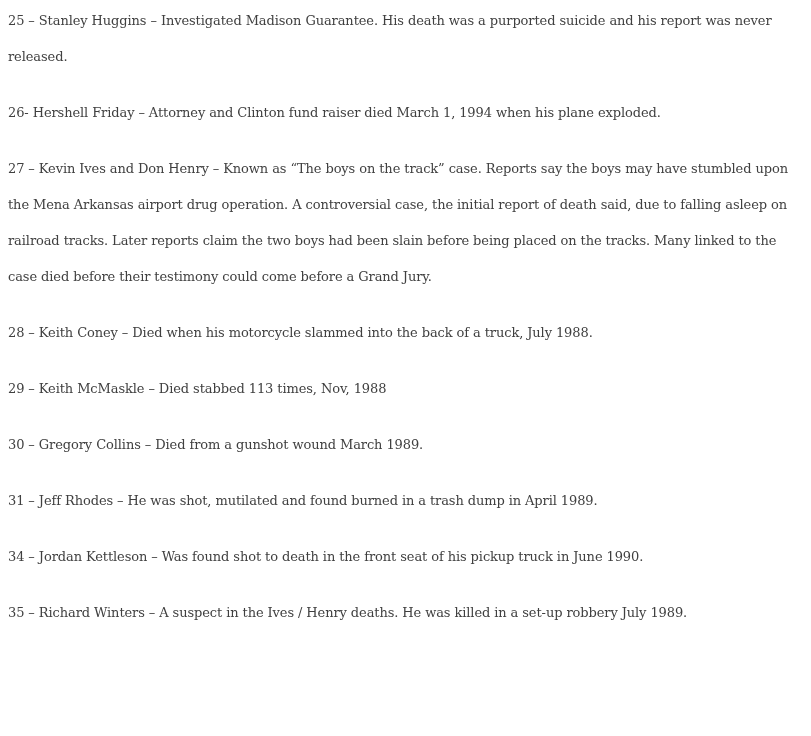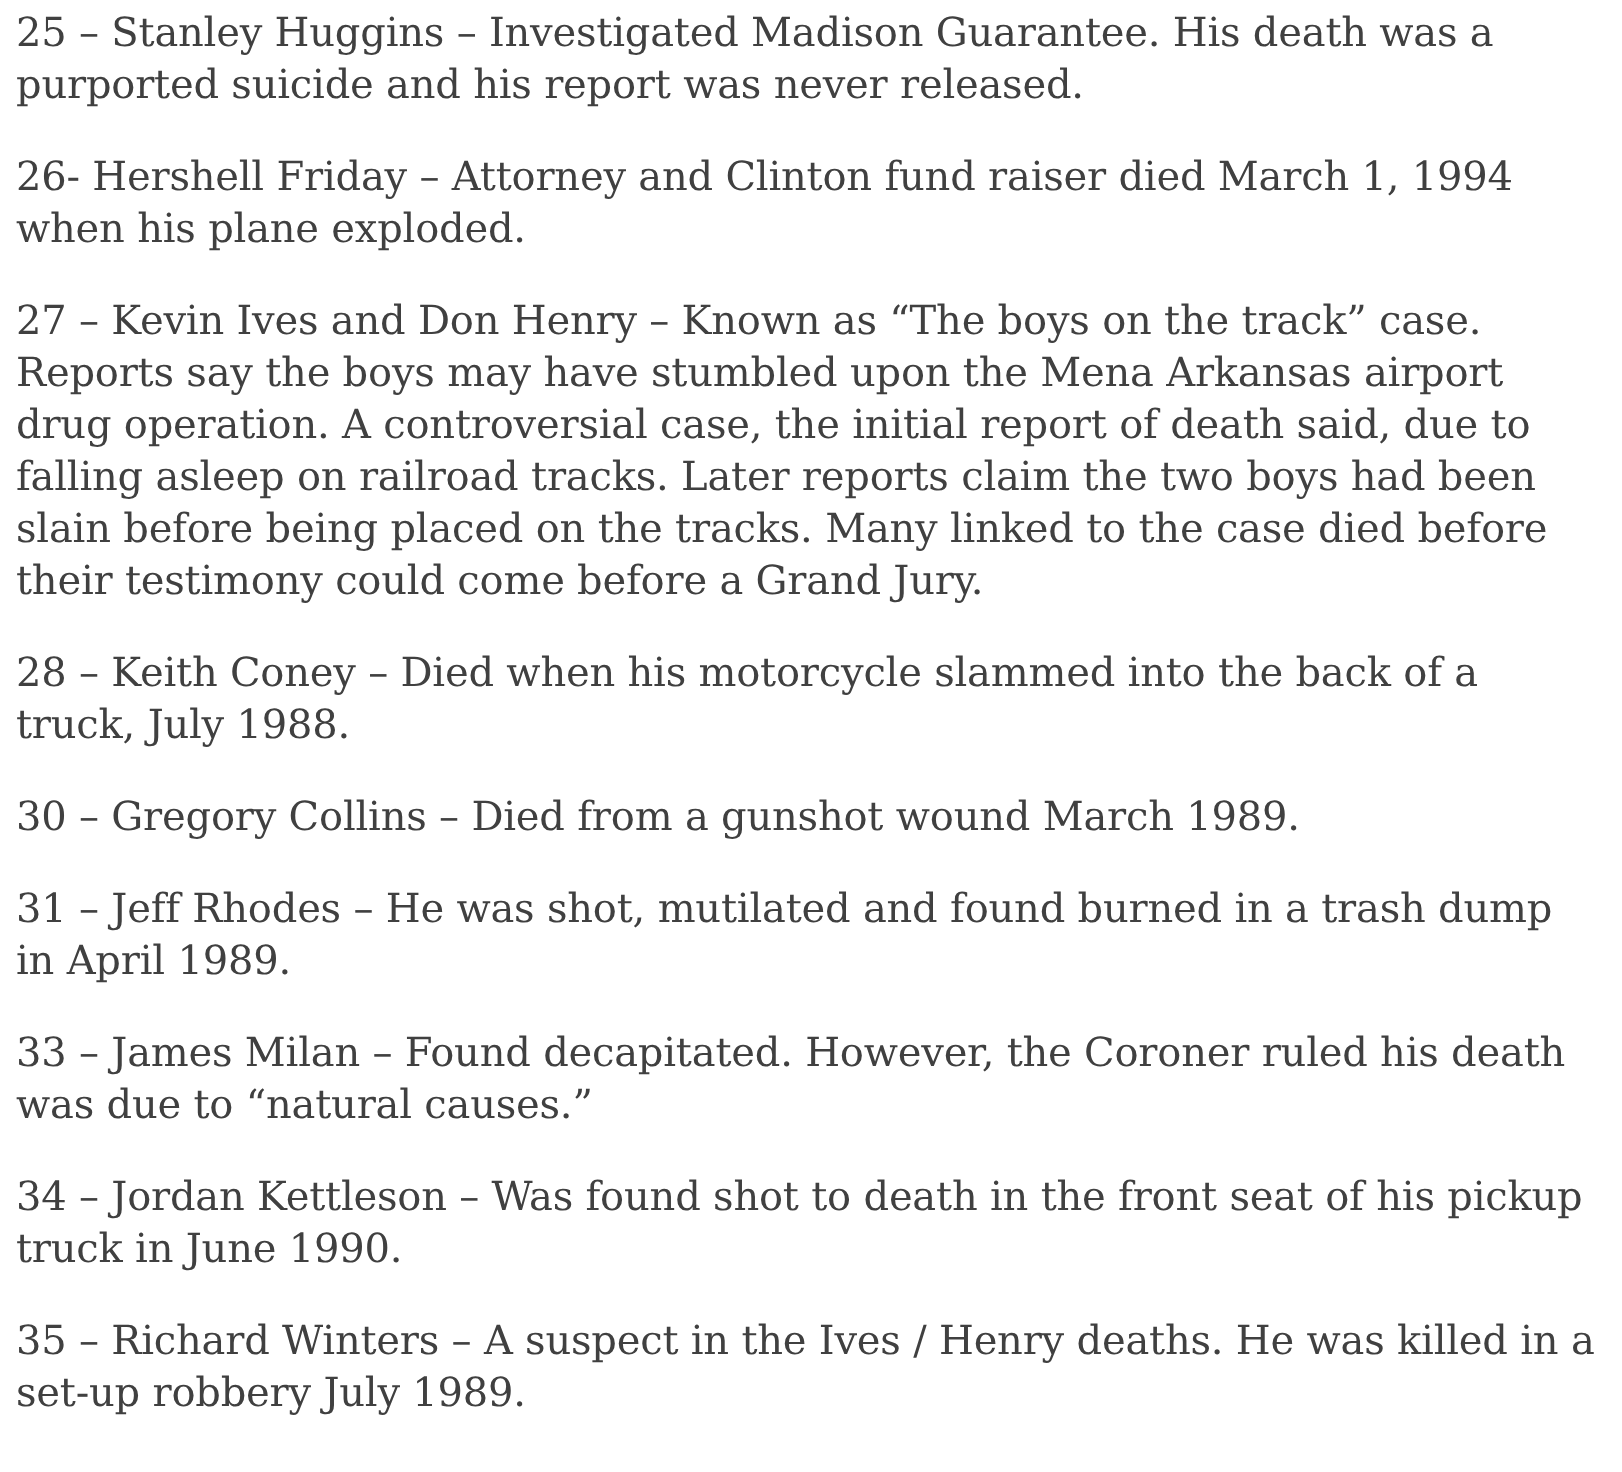--- a/index.html
+++ b/index.html
@@ -11,38 +11,38 @@
     box-sizing: border-box;
     width: 811px;
     min-height: 736px;
     background: #ffffff;
     padding: 3px 10px 8px 8px;
     font-family: "DejaVu Serif", "Liberation Serif", serif;
     color: #404040;
   }
   .page p {
     margin: 0 0 20px 0;
-    font-size: 20px;
-    line-height: 26px;
+    font-size: 13px;
+    line-height: 36px;
     letter-spacing: -0.1px;
     font-weight: 400;
   }
   .page p:last-child {
     margin-bottom: 0;
   }
   .section-heading {
     
   }
 </style>
 </head>
 <body>
 
 <div class="page">
   <p>25 – Stanley Huggins – Investigated Madison Guarantee. His death was a purported suicide and his report was never released.</p>
   <p>26- Hershell Friday – Attorney and Clinton fund raiser died March 1, 1994 when his plane exploded.</p>
   <p>27 – Kevin Ives and Don Henry – Known as “The boys on the track” case. Reports say the boys may have stumbled upon the Mena Arkansas airport drug operation. A controversial case, the initial report of death said, due to falling asleep on railroad tracks. Later reports claim the two boys had been slain before being placed on the tracks. Many linked to the case died before their testimony could come before a Grand Jury.</p>
   <p>28 – Keith Coney – Died when his motorcycle slammed into the back of a truck, July 1988.</p>
+  <p>29 – Keith McMaskle – Died stabbed 113 times, Nov, 1988</p>
   <p>30 – Gregory Collins – Died from a gunshot wound March 1989.</p>
   <p>31 – Jeff Rhodes – He was shot, mutilated and found burned in a trash dump in April 1989.</p>
-  <p>33 – James Milan – Found decapitated. However, the Coroner ruled his death was due to “natural causes.”</p>
   <p>34 – Jordan Kettleson – Was found shot to death in the front seat of his pickup truck in June 1990.</p>
   <p>35 – Richard Winters – A suspect in the Ives / Henry deaths. He was killed in a set-up robbery July 1989.</p>
 </div>
 
 </body></html>

